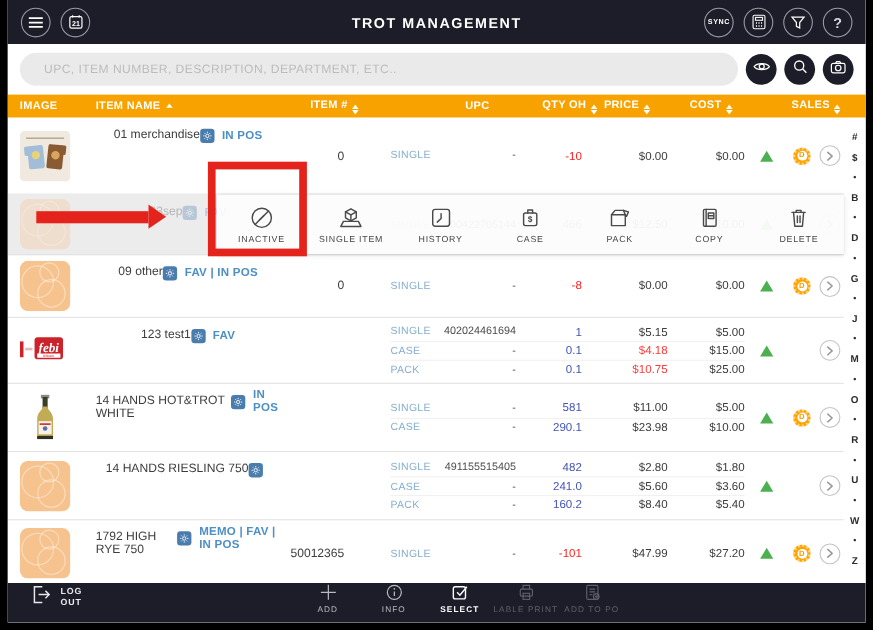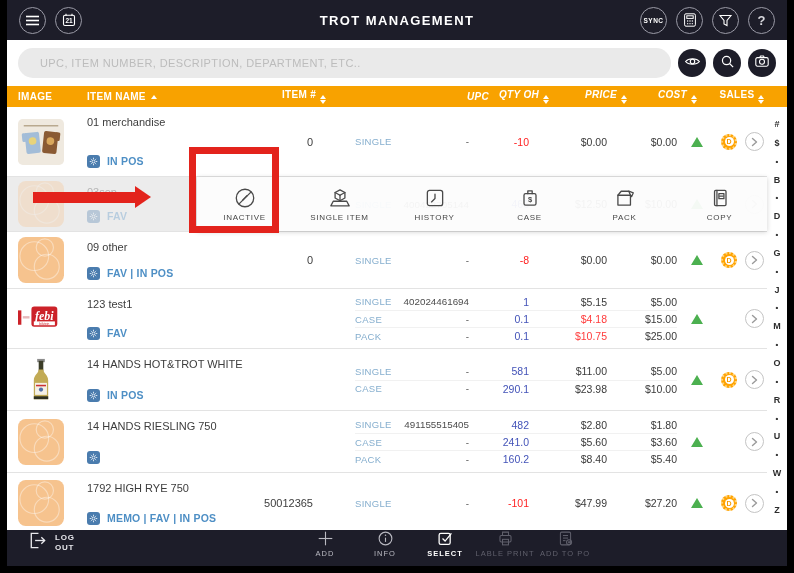--- a/index.html
+++ b/index.html
@@ -43,33 +43,33 @@
   
   .c-img   { width:64px; padding-left:11px; flex:none; }
   .c-name  { flex:1; min-width:0; }
   .c-itemno{ width:72px; flex:none; text-align:center; padding-right:14px; }
   .c-lines { width:350px; flex:none; padding-left:28px; }
   .c-trend { width:40px; flex:none; display:flex; align-items:center; justify-content:center; }
   .c-badge { width:24px; flex:none; display:flex; align-items:center; justify-content:center; }
   .c-chev  { width:26px; flex:none; display:flex; align-items:center; justify-content:center; }
   .c-sales { width:90px; flex:none; text-align:center; }
   .hdr-line { display:grid; grid-template-columns:48px 70px 56px 78px 70px; align-items:center; }
-  .hdr-line .h { text-align:right;font-style:italic; }
+  .hdr-line .h { text-align:left; }
   .hdr-line .h-upc { padding-right:4px; }
 
   
   .table-area { flex:1; display:flex; background:#fff; overflow:hidden; }
   .rows { flex:1; min-width:0; }
   .row { position:relative; display:flex; align-items:stretch; border-bottom:1px solid #e3e3e3; cursor:pointer; }
   .row-inner { display:flex; align-items:stretch; width:100%; }
   .row.inactive { background:#ececec; }
   .row.inactive .row-inner { opacity:.32; }
   .cell-img { width:64px; padding-left:11px; flex:none; display:flex; align-items:center; }
   .cell-img svg { width:46px; height:46px; display:block; }
-  .cell-name { flex:1; min-width:0; display:flex; flex-direction:column; justify-content:space-between;
+  .cell-name { flex:1; min-width:0; display:flex; flex-direction:row; justify-content:center;
                padding:9px 0 8px 16px; }
   .iname { font-size:11px; color:#3d3d3d; }
   .tagline { display:flex; align-items:center; height:14px; }
   .gearb { width:13px; height:13px; border-radius:3px; background:#4A7CAE; display:flex;
            align-items:center; justify-content:center; margin-right:7px; flex:none; cursor:pointer; }
   .gearb svg { width:9px; height:9px; display:block; }
   .tagtxt { font-size:10.5px; font-weight:bold; color:#4E8FC5; letter-spacing:.2px; }
   .cell-itemno { width:72px; flex:none; display:flex; align-items:center; justify-content:flex-end;
                  padding-right:14px; font-size:11px; color:#3d3d3d; }
   .cell-lines { width:350px; flex:none; padding-left:28px; display:flex; flex-direction:column; justify-content:center; }
@@ -102,21 +102,21 @@
   .rail { width:20px; flex:none; display:flex; flex-direction:column; align-items:center;
           justify-content:space-between; padding:13px 0 15px; }
   .rail span { font-size:9px; font-weight:bold; color:#2c2c2c; line-height:1; cursor:pointer; }
   .rail span.dot { font-size:8px; cursor:default; }
 
   
   .footer { height:36px; background:#1d1d29; flex:none; display:flex; align-items:flex-start; position:relative; }
   .logout { display:flex; align-items:center; margin-left:20px; color:#e7e7ec; cursor:pointer; }
   .logout svg { width:21px; height:21px; margin-right:7px; }
   .logout .lbl { font-size:8px; font-weight:bold; letter-spacing:.8px; line-height:1.25; }
-  .f-actions { position:absolute; left:288px; display:flex; }
+  .f-actions { position:absolute; left:261px; display:flex; }
   .f-item { width:60px; display:flex; flex-direction:column; align-items:center; cursor:pointer; }
   .f-item svg { width:17px; height:17px; display:block; margin-bottom:2px; }
   .f-item .lbl { font-size:7.5px; letter-spacing:1px; }
   .f-item.normal { color:#b9b9c1; }
   .f-item.active { color:#fff; font-weight:bold; }
   .f-item.disabled { color:#60606c; }
 
   
   .anno-box { position:absolute; left:189px; top:147px; width:90px; height:86px;
               border:7px solid #E3231C; z-index:20; pointer-events:none; }
@@ -418,20 +418,32 @@
                 <span>
                   <svg viewBox="0 0 22 22" fill="none" stroke="#4a4a4a" stroke-width="1.2" stroke-linejoin="round" stroke-linecap="round">
                     <rect x="6" y="4" width="10.5" height="14" rx="1"></rect>
                     <line x1="8.2" y1="4" x2="8.2" y2="18"></line>
                     <rect x="10" y="7" width="4.6" height="4.6"></rect>
                     <line x1="10.8" y1="9.3" x2="13.8" y2="9.3"></line>
                   </svg>
                 </span>
                 <span class="ov-label">COPY</span>
               </div>
+              <div class="ov-item">
+                <span>
+                  <svg viewBox="0 0 22 22" fill="none" stroke="#4a4a4a" stroke-width="1.2" stroke-linejoin="round" stroke-linecap="round">
+                    <line x1="5.5" y1="6.5" x2="16.5" y2="6.5"></line>
+                    <path d="M9,6.5 V4.8 H13 V6.5"></path>
+                    <path d="M6.8,6.5 L7.8,18 H14.2 L15.2,6.5"></path>
+                    <line x1="10" y1="9.5" x2="10" y2="15"></line>
+                    <line x1="12.2" y1="9.5" x2="12.2" y2="15"></line>
+                  </svg>
+                </span>
+                <span class="ov-label">DELETE</span>
+              </div>
             </div>
           </div>
           <div class="row" style="height: 57px;">
             <div class="row-inner">
               <div class="cell-img">
                 <svg viewBox="0 0 48 48">
                   <rect width="48" height="48" rx="8" fill="#f6c38e"></rect>
                   <g stroke="#ffffff" stroke-opacity="0.4" fill="none" stroke-width="1.2">
                     <circle cx="17" cy="20" r="15"></circle>
                     <circle cx="30" cy="31" r="13"></circle>

